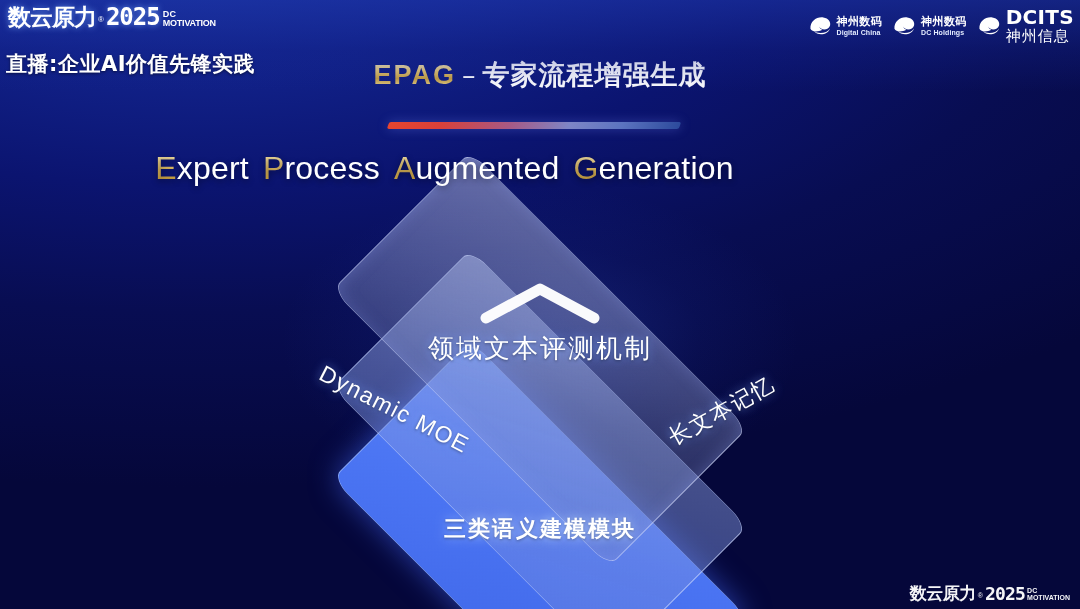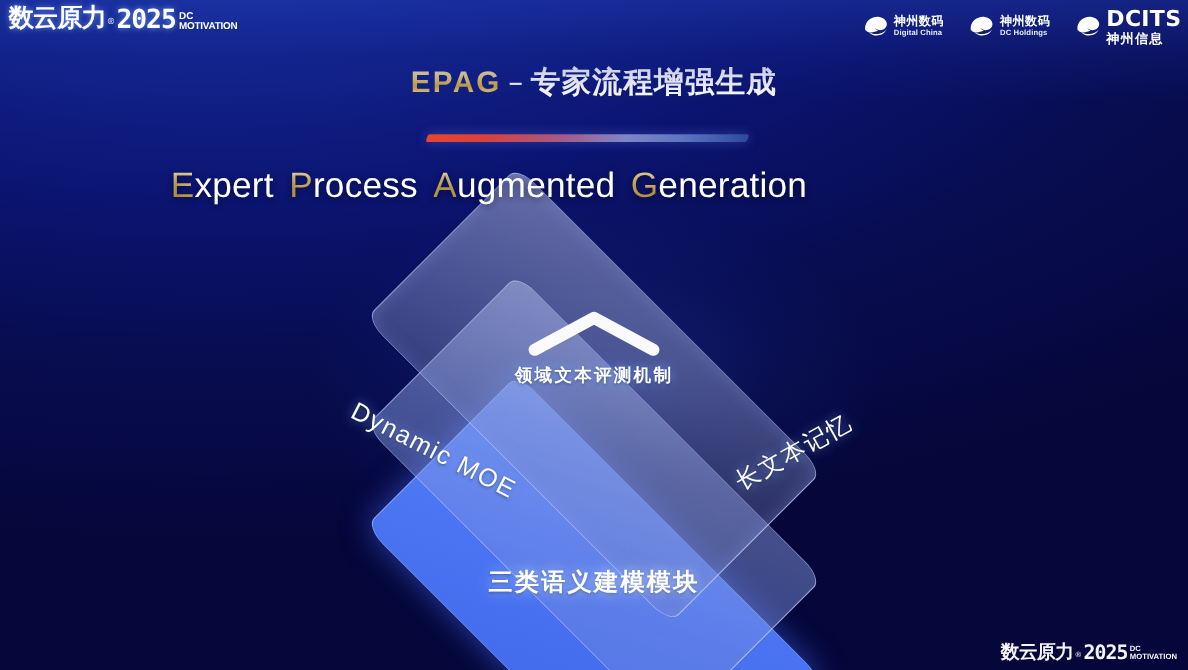--- a/index.html
+++ b/index.html
@@ -64,29 +64,29 @@
     position:absolute; left:6px; top:50px;
     font-size:21px; font-weight:bold; color:#ffffff;
     letter-spacing:.5px;
     font-family:"DejaVu Sans", sans-serif;
     text-shadow:0 1px 3px rgba(0,0,0,.55);
   }
 
   
   .partners{
     position:absolute; right:6px; top:7px;
-    display:flex; align-items:center; gap:22px;
+    display:flex; align-items:center; gap:10px;
   }
   .partner{ display:flex; align-items:center; gap:5px; }
   .swoosh{ width:24px; height:22px; flex:0 0 auto; }
   .p-txt{ display:flex; flex-direction:column; line-height:1; color:#fff;}
   .p-cn{ font-size:11px; font-weight:bold; letter-spacing:.4px; font-family:"DejaVu Sans", sans-serif;}
   .p-en{ font-size:7px; font-weight:bold; color:#e4ecff; margin-top:2px; letter-spacing:.1px;}
   .p-big{ font-size:20px; font-weight:bold; letter-spacing:.3px; font-family:"DejaVu Sans", sans-serif;}
-  .p-sm-cn{ font-size:12px; font-weight:bold; margin-top:2px; letter-spacing:1px; font-family:"DejaVu Sans", sans-serif;}
+  .p-sm-cn{ font-size:15px; font-weight:normal; margin-top:2px; letter-spacing:1px; font-family:"DejaVu Sans", sans-serif;}
 
   
   .headline{
     position:absolute; left:0; top:57px; width:1080px;
     text-align:center; z-index:5;
     font-size:27px; font-weight:bold; letter-spacing:1px;
     font-family:"DejaVu Sans", sans-serif;
     white-space:nowrap;
   }
   .headline .gold{
@@ -167,21 +167,21 @@
     width:124px; height:46px; z-index:7;
   }
   
   .lbl{
     position:absolute; z-index:8; color:#ffffff;
     font-family:"DejaVu Sans", sans-serif; white-space:nowrap;
     text-shadow:0 0 10px rgba(120,160,255,.85), 0 1px 3px rgba(0,0,0,.5);
   }
   .lbl-top{
     left:50%; top:95px; transform:translateX(-50%);
-    font-size:16px; font-weight:bold; letter-spacing:2px;
+    font-size:26px; font-weight:normal; letter-spacing:2px;
   }
   .lbl-bot{
     left:50%; top:278px; transform:translateX(-50%);
     font-size:22px; font-weight:bold; letter-spacing:2px;
     text-shadow:0 0 12px rgba(180,210,255,.95), 0 1px 3px rgba(0,0,0,.4);
   }
   .lbl-left{
     left:42px; top:160px;
     font-size:23px; letter-spacing:1.5px; font-weight:normal;
     transform:rotate(27deg);
@@ -215,20 +215,21 @@
     <div class="brand-logo">
       <span class="brand-cn">数云原力</span>
       <span class="brand-reg">®</span>
       <span class="brand-year">2025</span>
       <span class="brand-dc">
         <span>DC</span>
         <span>MOTIVATION</span>
       </span>
     </div>
 
+    <div class="live-sub">直播:企业AI价值先锋实践</div>
 
     <div class="partners">
 
       <div class="partner">
         <svg class="swoosh" viewBox="0 0 100 92">
           <path d="M10 58 C8 26 36 6 64 10 C86 13 96 30 92 44 C88 58 70 64 56 58 C46 54 43 44 49 38 C43 46 48 58 60 62 C44 70 18 74 10 58 Z" fill="#ffffff"></path>
           <path d="M22 66 C44 82 80 76 92 56 C84 80 46 92 22 66 Z" fill="#ffffff"></path>
         </svg>
         <span class="p-txt">
           <span class="p-cn">神州数码</span>

